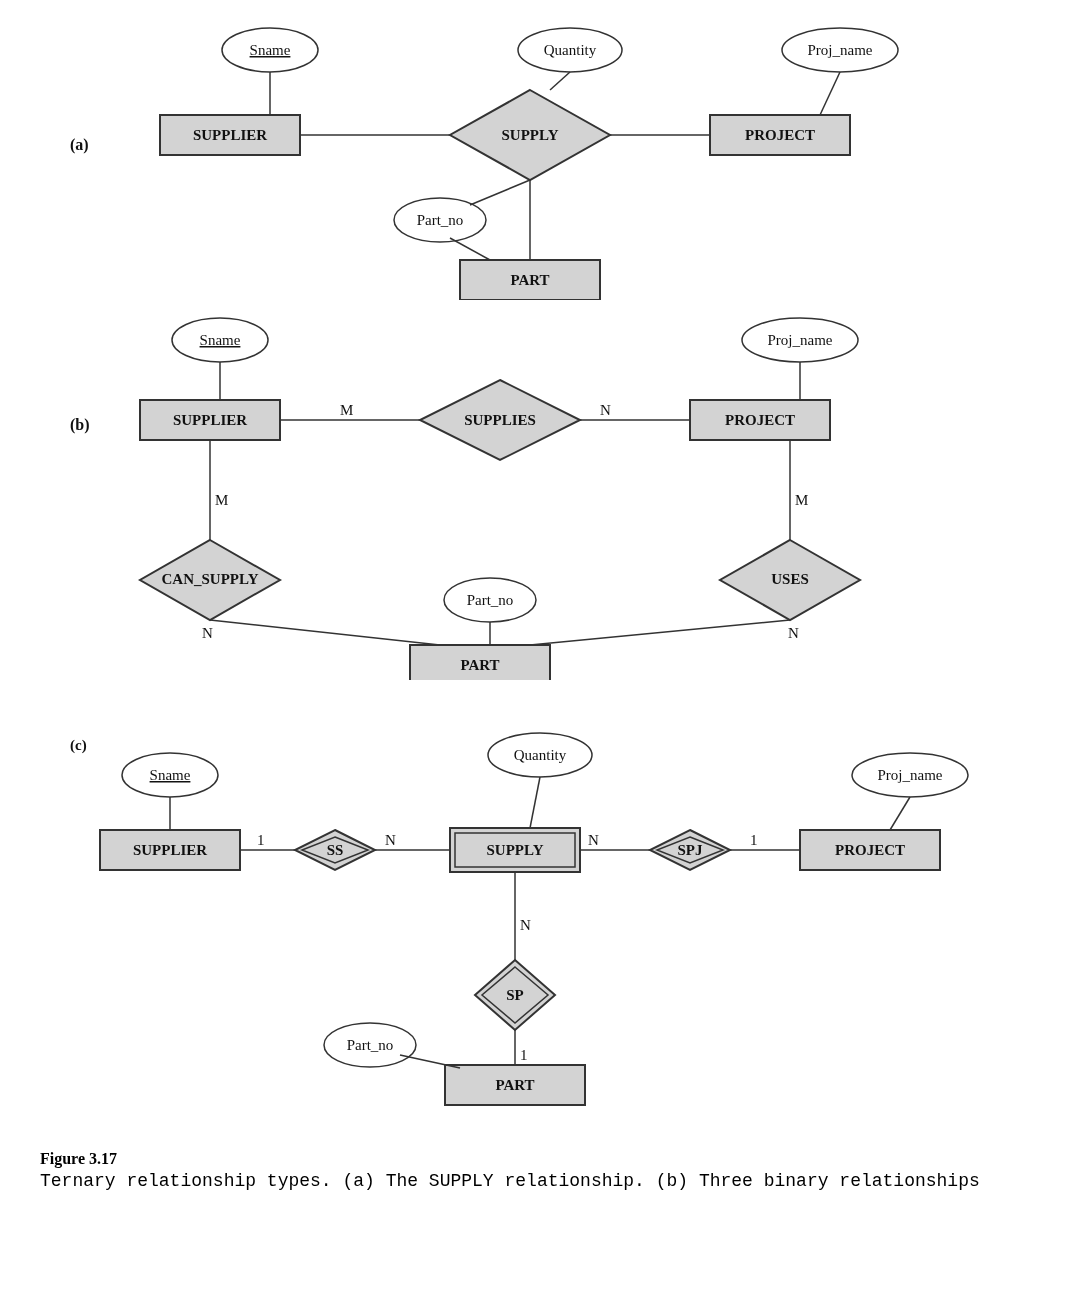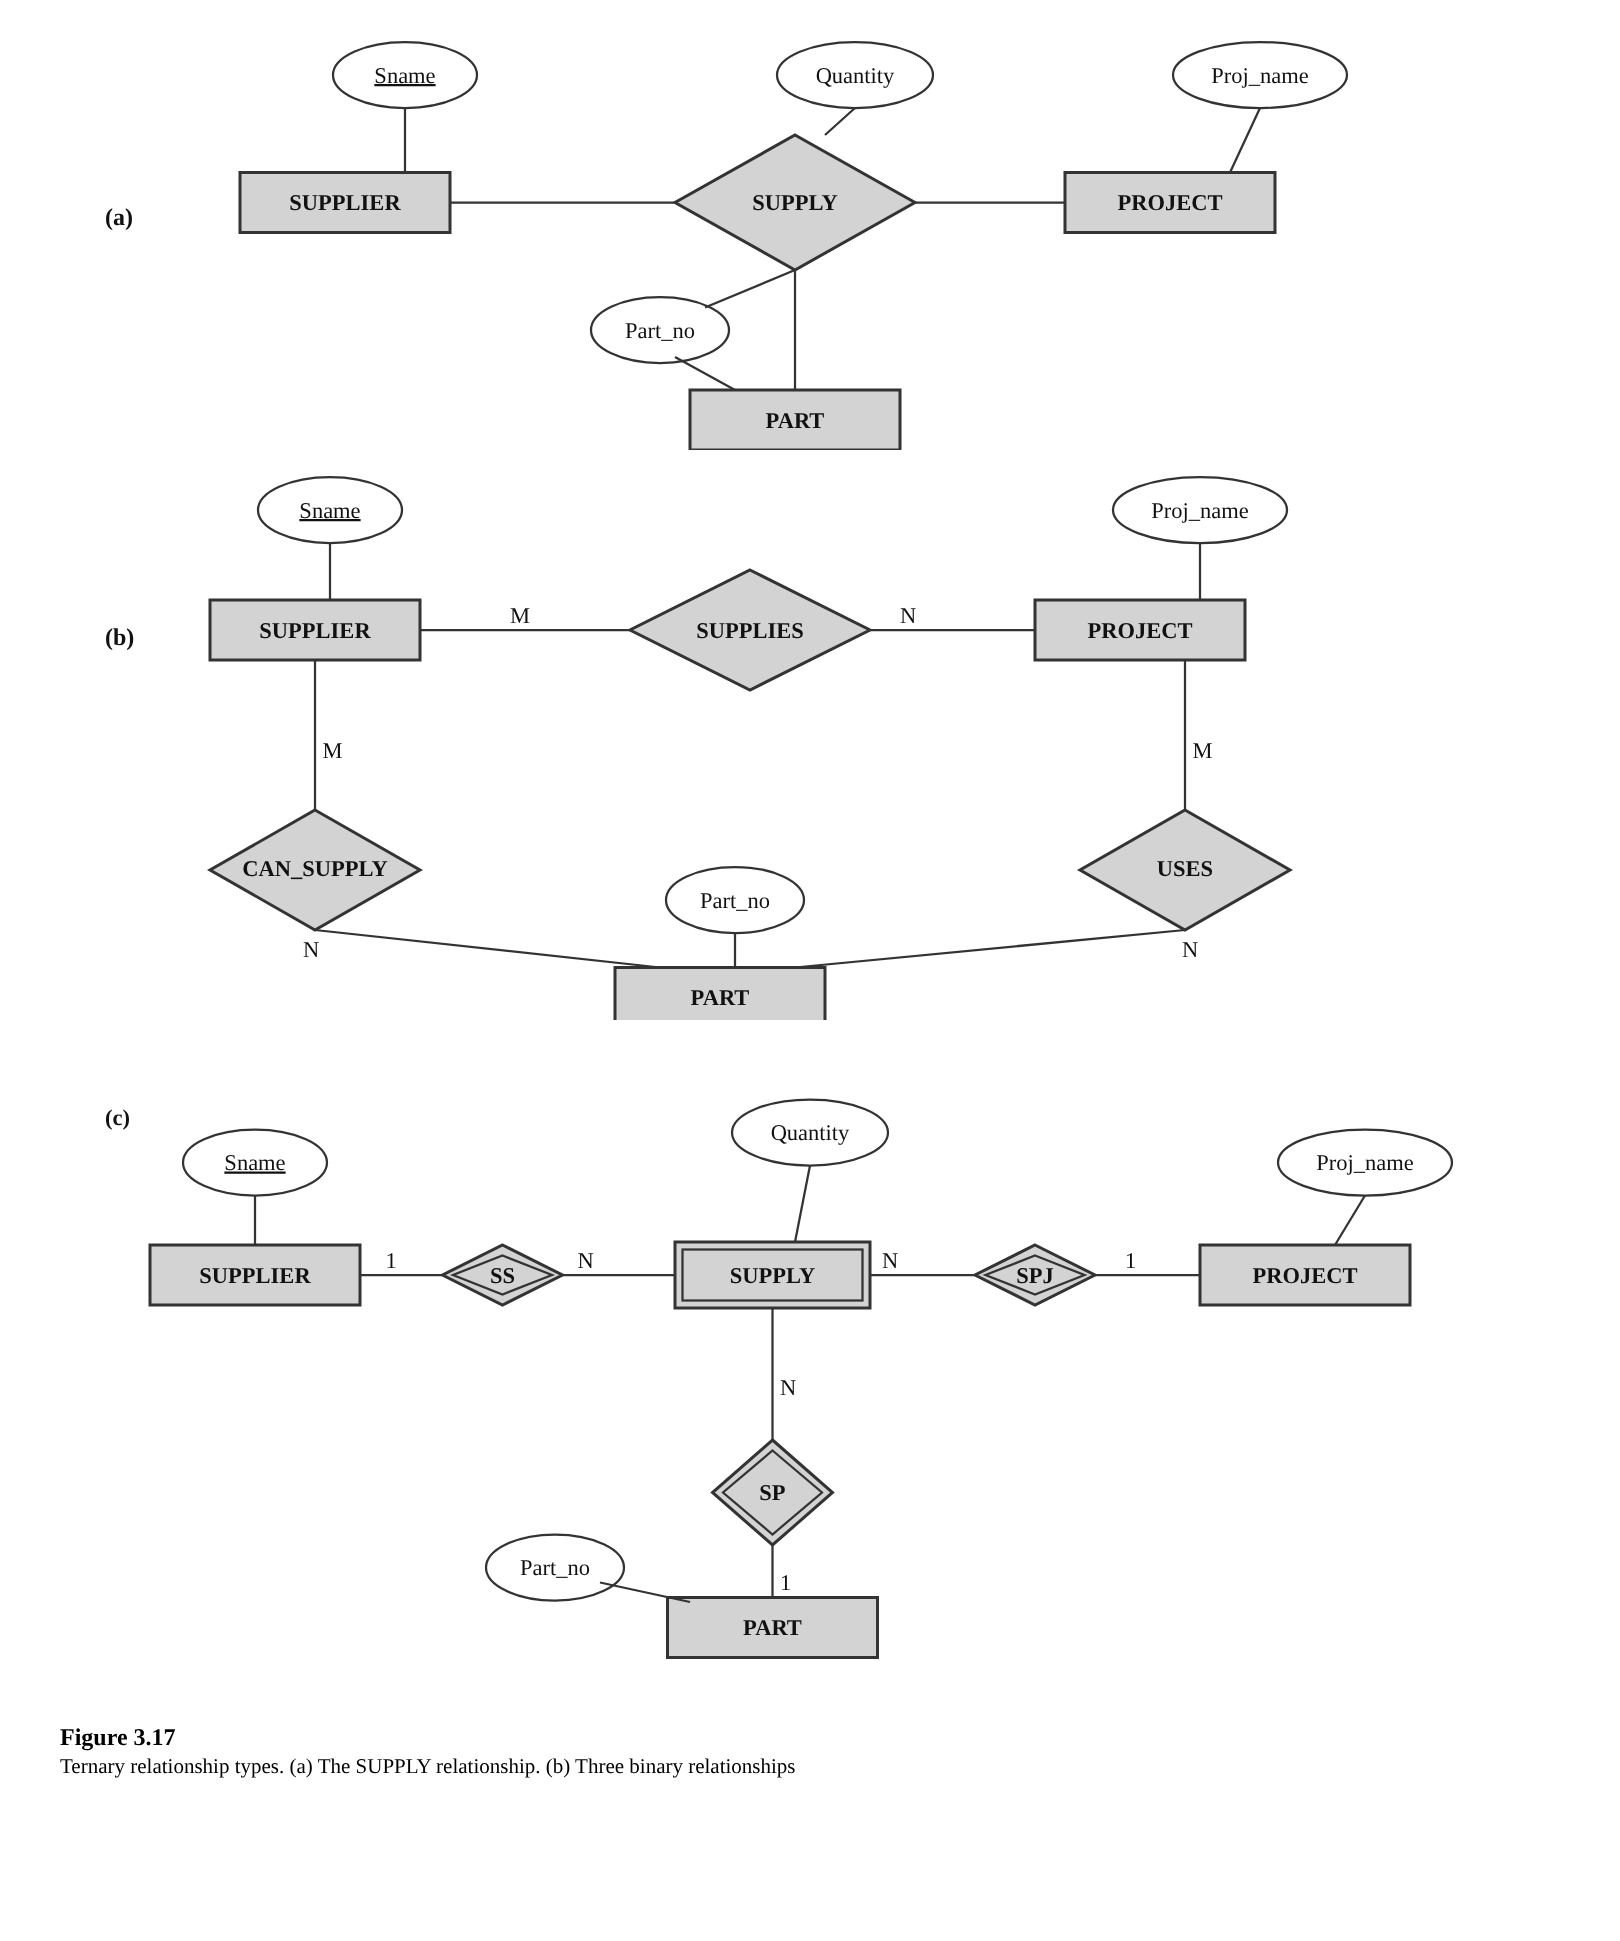--- a/index.html
+++ b/index.html
@@ -70,22 +70,22 @@
       padding: 10px 56px 20px 40px;
     }
 
     .figure-label {
       font-weight: bold;
       font-size: 16px;
       font-family: 'Times New Roman', Times, serif;
     }
 
     .caption-text {
-      font-size: 14px;
-      font-family: Liberation Serif, serif;
+      font-size: 18px;
+      font-family: Liberation Mono, monospace;
       line-height: 1.5;
     }
   </style>
 </head>
 <body>
 
 <div class="diagram-container">
 
   <svg width="1000" height="280">
 

